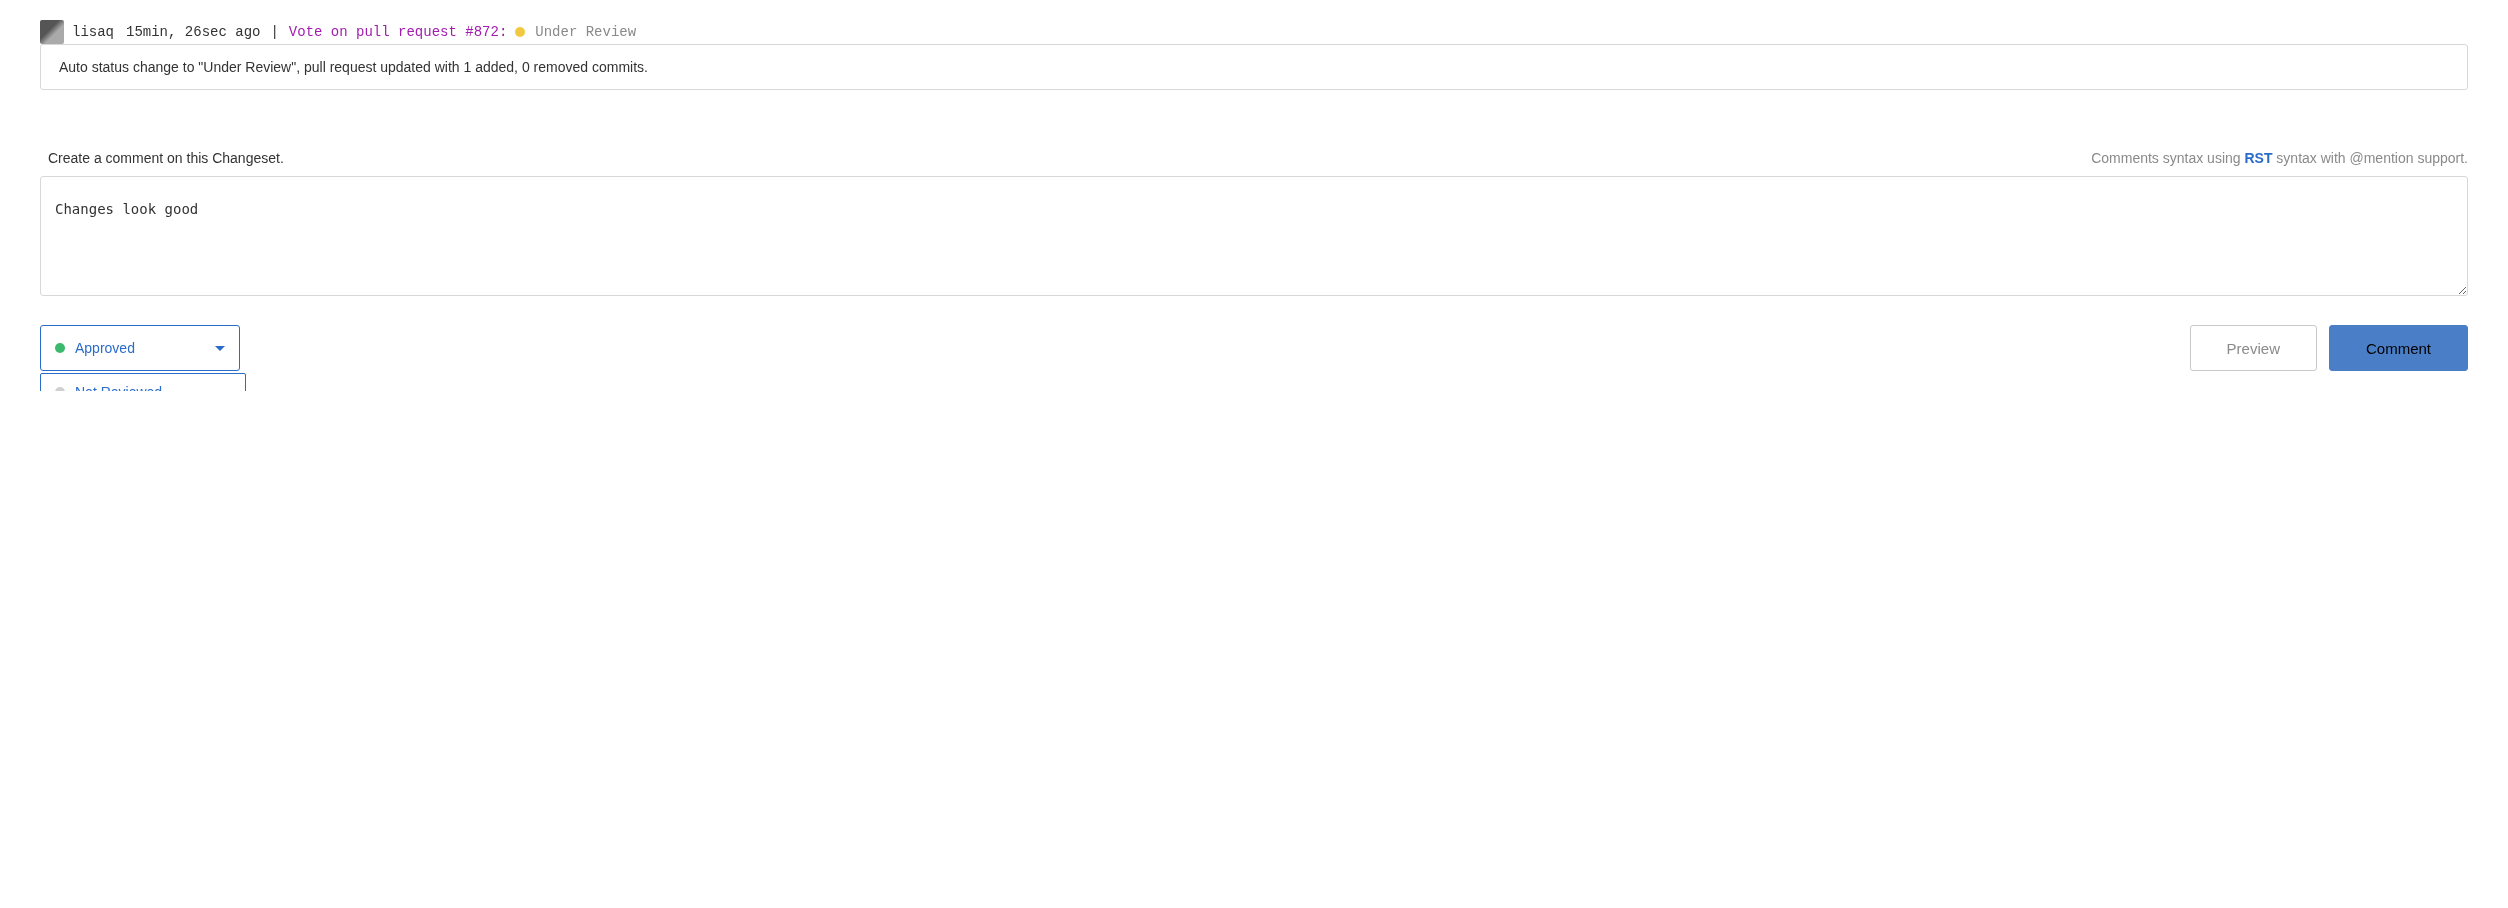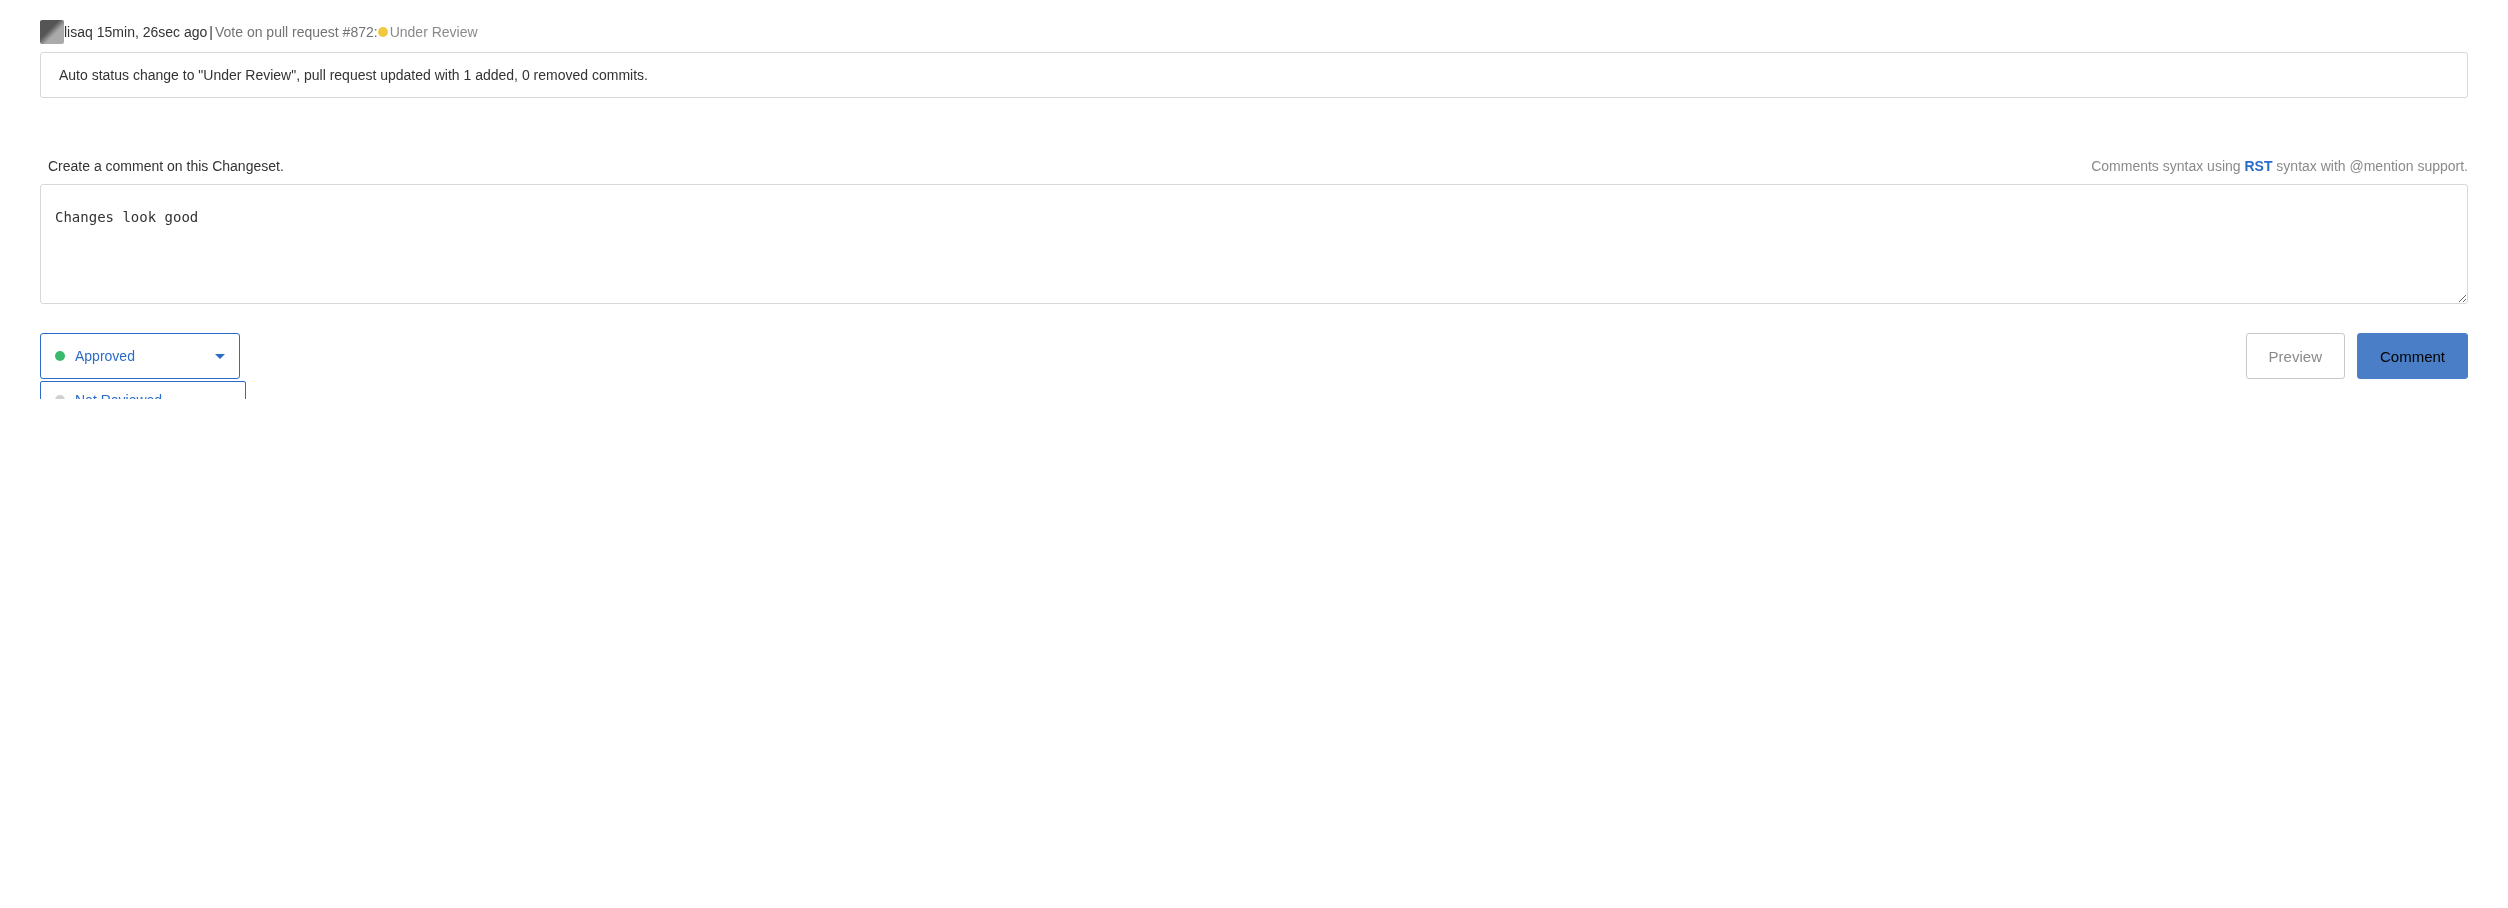--- a/index.html
+++ b/index.html
@@ -7,33 +7,34 @@
     margin: 0;
     padding: 20px 40px;
     font-family: -apple-system, BlinkMacSystemFont, "Segoe UI", Helvetica, Arial, sans-serif;
     font-size: 14px;
     color: #333;
     background: #fff;
   }
   .activity-row {
     display: flex;
     align-items: center;
-    margin-bottom: 8px;
+    gap: 8px;
+    font-family: Liberation Mono, monospace;
   }
   .avatar {
     width: 24px;
     height: 24px;
     background: linear-gradient(135deg, #555 40%, #aaa 60%);
     border-radius: 2px;
     flex-shrink: 0;
   }
   .username { color: #333; }
   .timestamp { color: #333; margin-left: 4px;}
   .sep { color: #333; margin: 0 2px; }
-  .vote-link { color: #737373; text-decoration: none; cursor: pointer; }
+  .vote-link { color: #a21caf; text-decoration: none; cursor: pointer; }
   .dot {
     display: inline-block;
     width: 10px;
     height: 10px;
     border-radius: 50%;
     vertical-align: middle;
   }
   .dot-yellow { background: #f0c941; }
   .dot-green { background: #3bba6e; }
   .dot-grey { background: #d0d0d0; }
@@ -113,21 +114,21 @@
     color: #2a6cc9;
     cursor: pointer;
     font-size: 14px;
     border-bottom: 1px solid #eef0f2;
   }
   .dropdown-item:last-child { border-bottom: none; }
   .dropdown-item.highlight { background: #b7cce9; }
   .buttons { display: flex; gap: 12px; }
   .btn {
     height: 46px;
-    padding: 0 22px;
+    padding: 0 36px;
     border-radius: 3px;
     font-size: 15px;
     cursor: pointer;
     display: inline-flex;
     align-items: center;
     justify-content: center;
   }
   .btn-secondary {
     background: #fff;
     border: 1px solid #c9c9c9;

